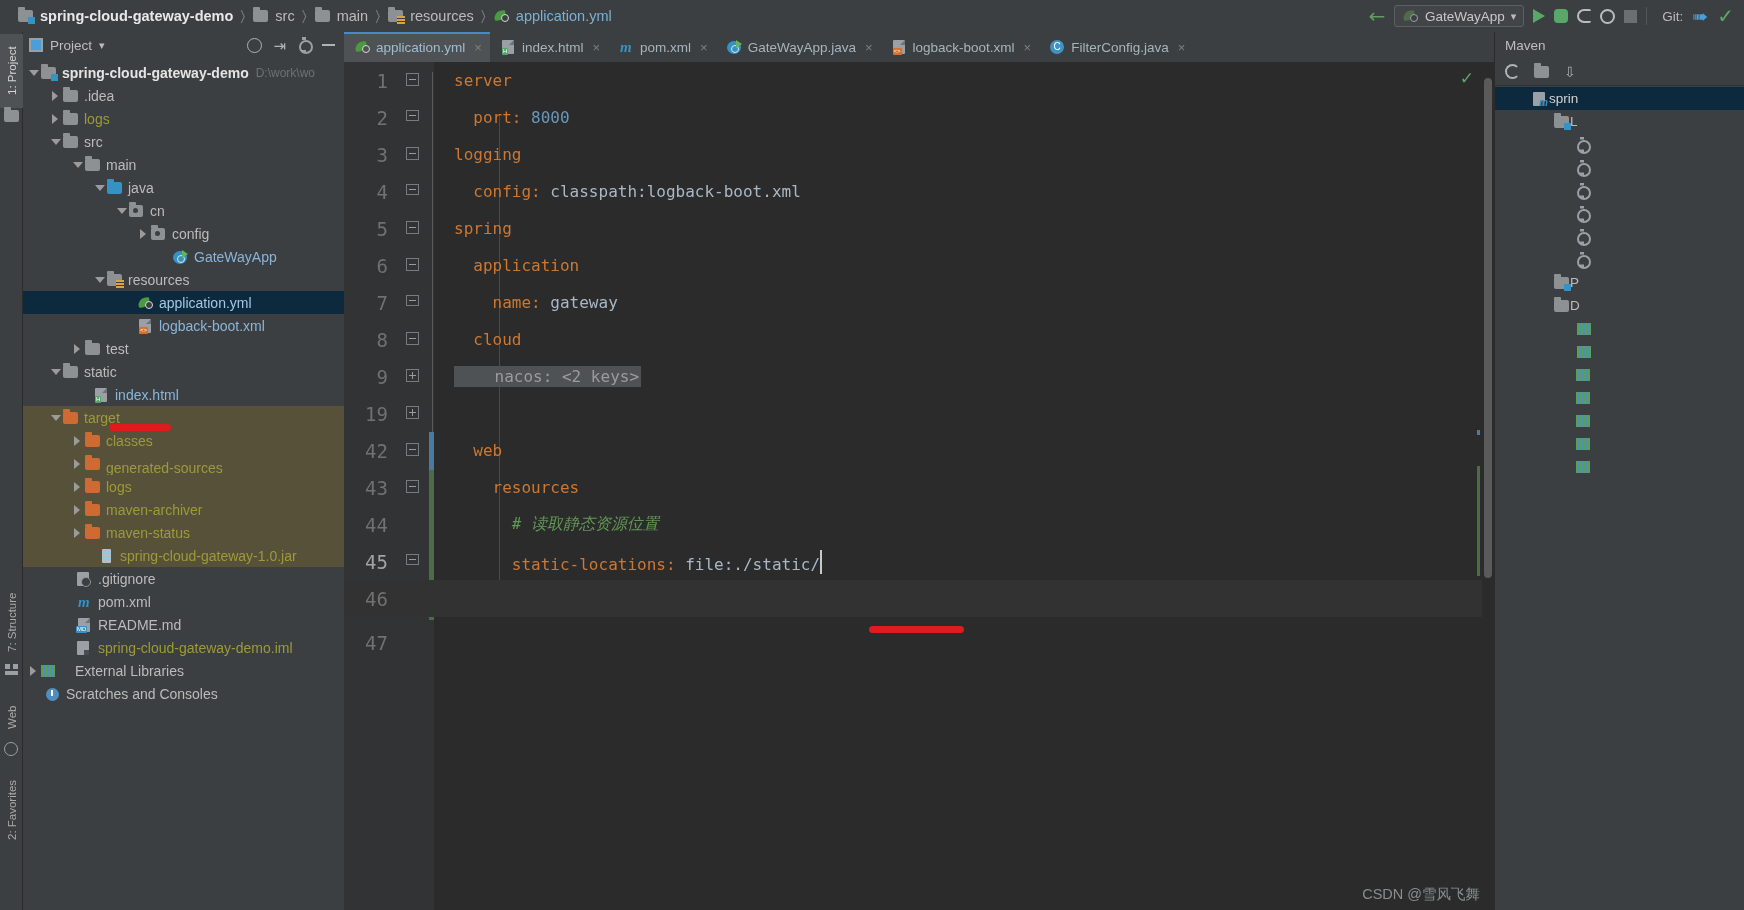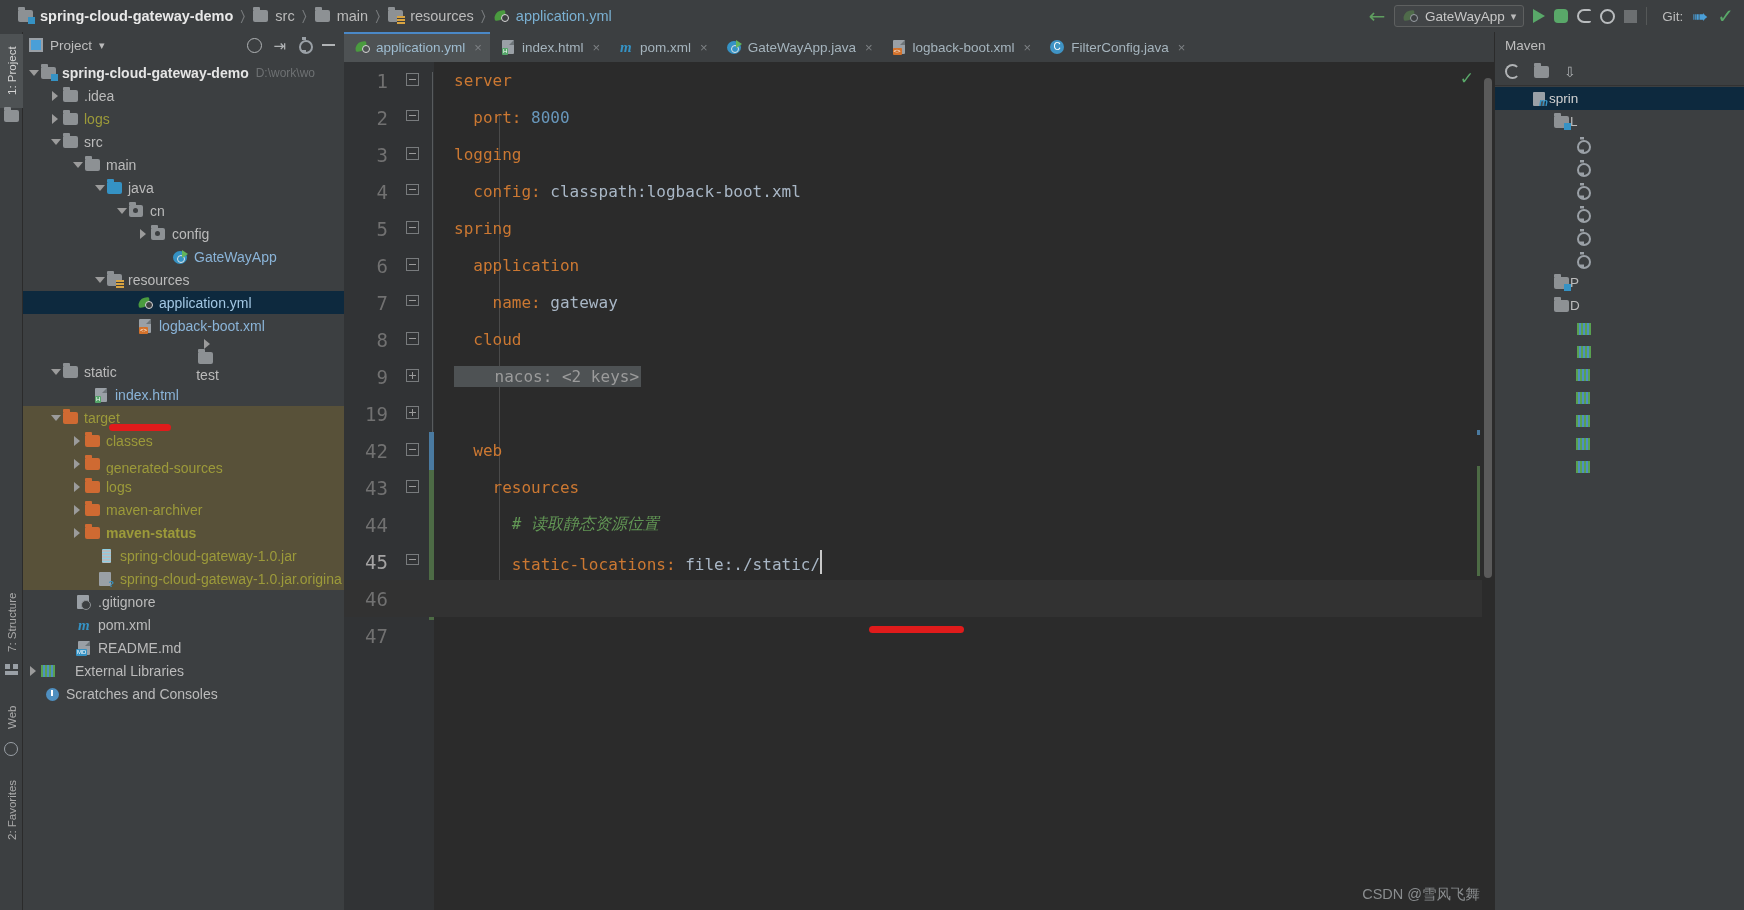--- a/index.html
+++ b/index.html
@@ -395,21 +395,21 @@
       </div>
 
       <div class="row" style="padding-left:114px;">
         <span class="ic">
             <span class="fileic"></span>
             <span class="tag xmlo" style="left:2px;">&lt;&gt;</span>
           </span>
         <span class="txt" style="color:#8ab4d8;">logback-boot.xml</span>
       </div>
 
-      <div class="row" style="padding-left:48px;flex-direction:column;">
+      <div class="row" style="padding-left:48px;">
         <span class="arrow right"></span>
         <span class="ic">
             <span class="fold gray"></span>
           </span>
         <span class="txt" style="color:#bbbbbb;">test</span>
       </div>
 
       <div class="row" style="padding-left:26px;">
         <span class="arrow down"></span>
         <span class="ic">
@@ -459,41 +459,35 @@
       </div>
 
       <div class="row excluded" style="padding-left:48px;">
         <span class="arrow right"></span>
         <span class="ic">
             <span class="fold orange"></span>
           </span>
         <span class="txt" style="color:#9c9a3a;">maven-archiver</span>
       </div>
 
-      <div class="row excluded" style="padding-left:48px;font-weight:bold;">
+      <div class="row excluded" style="padding-left:48px;">
         <span class="arrow right"></span>
         <span class="ic">
             <span class="fold orange"></span>
           </span>
         <span class="txt" style="color:#9c9a3a;">maven-status</span>
       </div>
 
       <div class="row excluded" style="padding-left:75px;">
         <span class="ic">
             <span class="jar-ic"></span>
           </span>
         <span class="txt" style="color:#9c9a3a;">spring-cloud-gateway-1.0.jar</span>
       </div>
 
-      <div class="row excluded" style="padding-left:75px;">
-        <span class="ic">
-            <span class="q-ic"></span>
-          </span>
-        <span class="txt" style="color:#9c9a3a;">spring-cloud-gateway-1.0.jar.origina</span>
-      </div>
 
       <div class="row" style="padding-left:53px;">
         <span class="ic">
             <span class="git-ic"></span>
           </span>
         <span class="txt" style="color:#bbbbbb;">.gitignore</span>
       </div>
 
       <div class="row" style="padding-left:53px;">
         <span class="ic">
@@ -503,20 +497,26 @@
       </div>
 
       <div class="row" style="padding-left:53px;">
         <span class="ic">
             <span class="fileic"></span>
             <span class="tag md" style="left:0px;">MD</span>
           </span>
         <span class="txt" style="color:#bbbbbb;">README.md</span>
       </div>
 
+      <div class="row" style="padding-left:53px;">
+        <span class="ic">
+            <span class="iml-ic"></span>
+          </span>
+        <span class="txt" style="color:#9c9a3a;">spring-cloud-gateway-demo.iml</span>
+      </div>
 
       <div class="row" style="padding-left:4px;">
         <span class="arrow right"></span>
         <span class="ic">
             <span class="lib-ic"></span>
           </span>
         <span class="txt" style="color:#bbbbbb;margin-left:13px;">External Libraries</span>
       </div>
 
       <div class="row" style="padding-left:21px;">
@@ -718,21 +718,21 @@
             <span style="position:absolute;left:9px;top:16px;width:7px;height:1px;background:#9a9a9a;"></span>
           </span>
         <span class="code"><span class="k">      static-locations</span><span class="k">: </span><span class="v">file:./static/</span><span class="caret"></span></span>
       </div>
 
       <div class="codeline" style="position:absolute;top:518px;left:0;width:1138px;">
         <span class="gutter-num">46</span>
         <span class="foldmark"></span>
       </div>
 
-      <div class="codeline" style="position:absolute;top:555px;left:0;width:1138px;">
+      <div class="codeline" style="position:absolute;top:555px;left:0;width:1138px;align-items:flex-end;">
         <span class="gutter-num">47</span>
         <span class="foldmark"></span>
       </div>
 
       <span class="redline" style="left:525px;top:564px;width:95px;"></span>
 
       <span style="position:absolute;right:20px;top:6px;color:#59a869;font-size:17px;">✓</span>
 
       <div class="vscroll" style="top:0;">
         <div class="vthumb" style="top:16px;height:500px;"></div>

